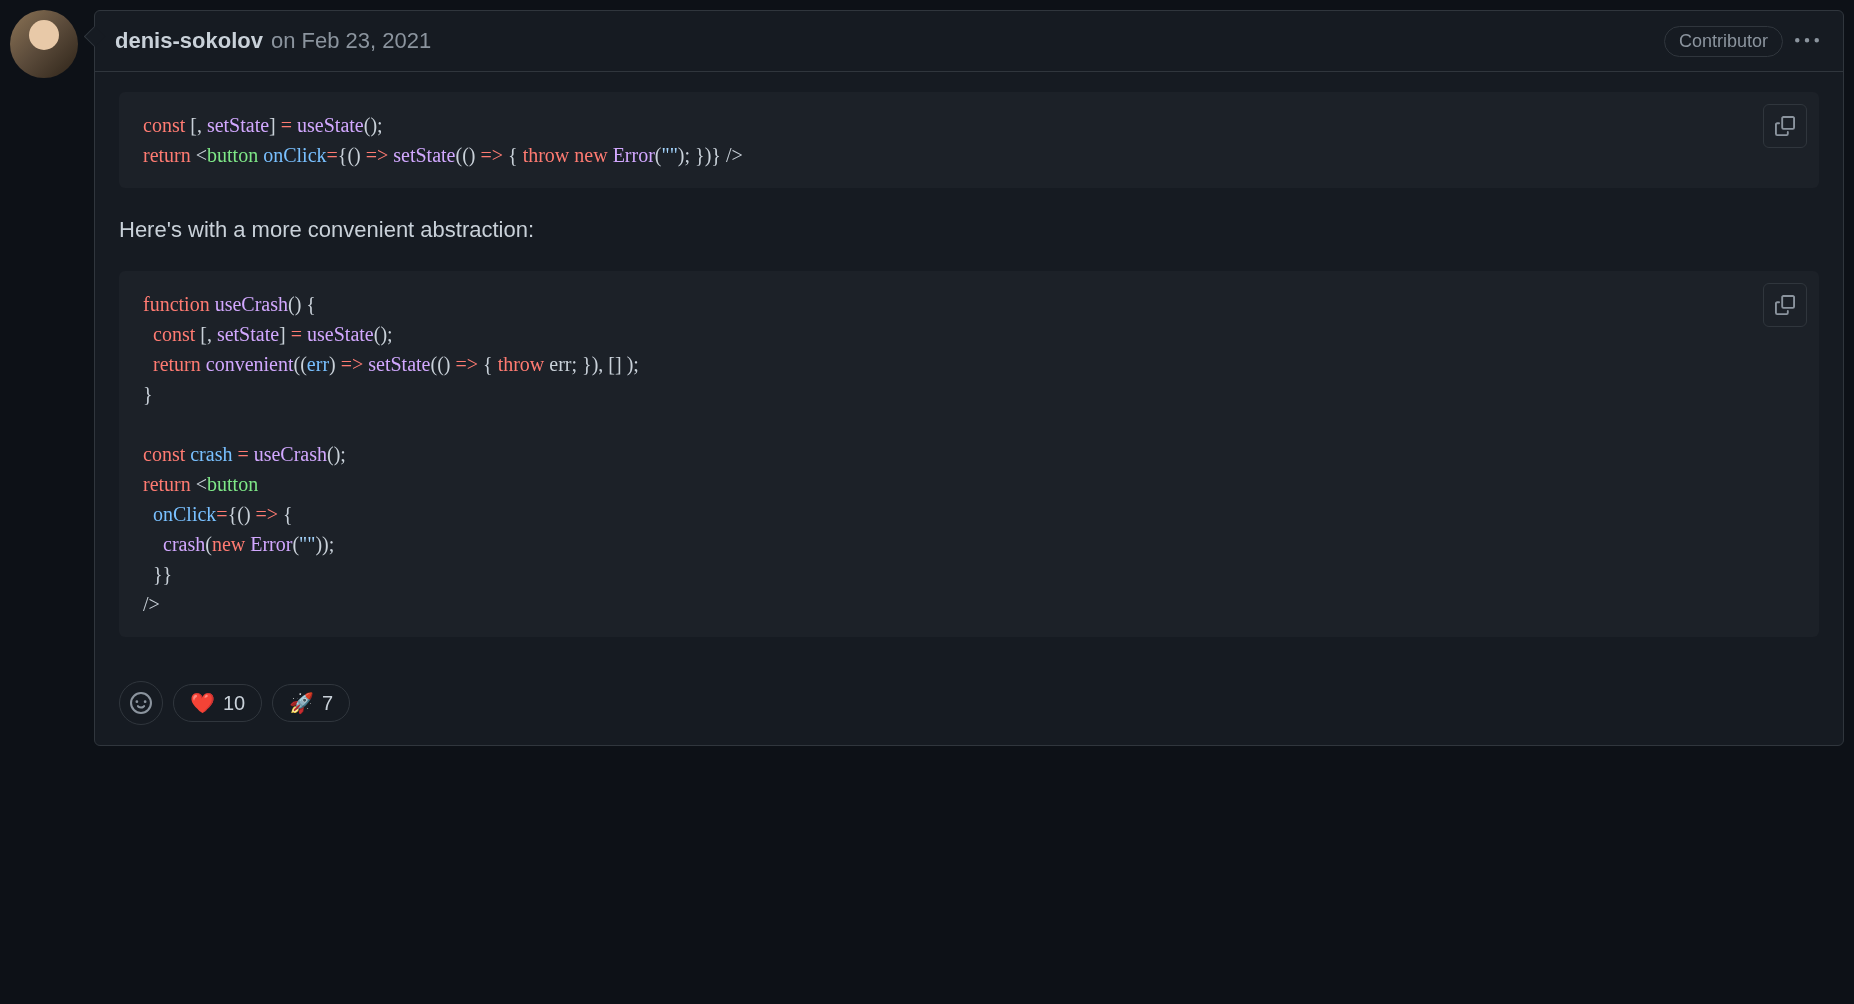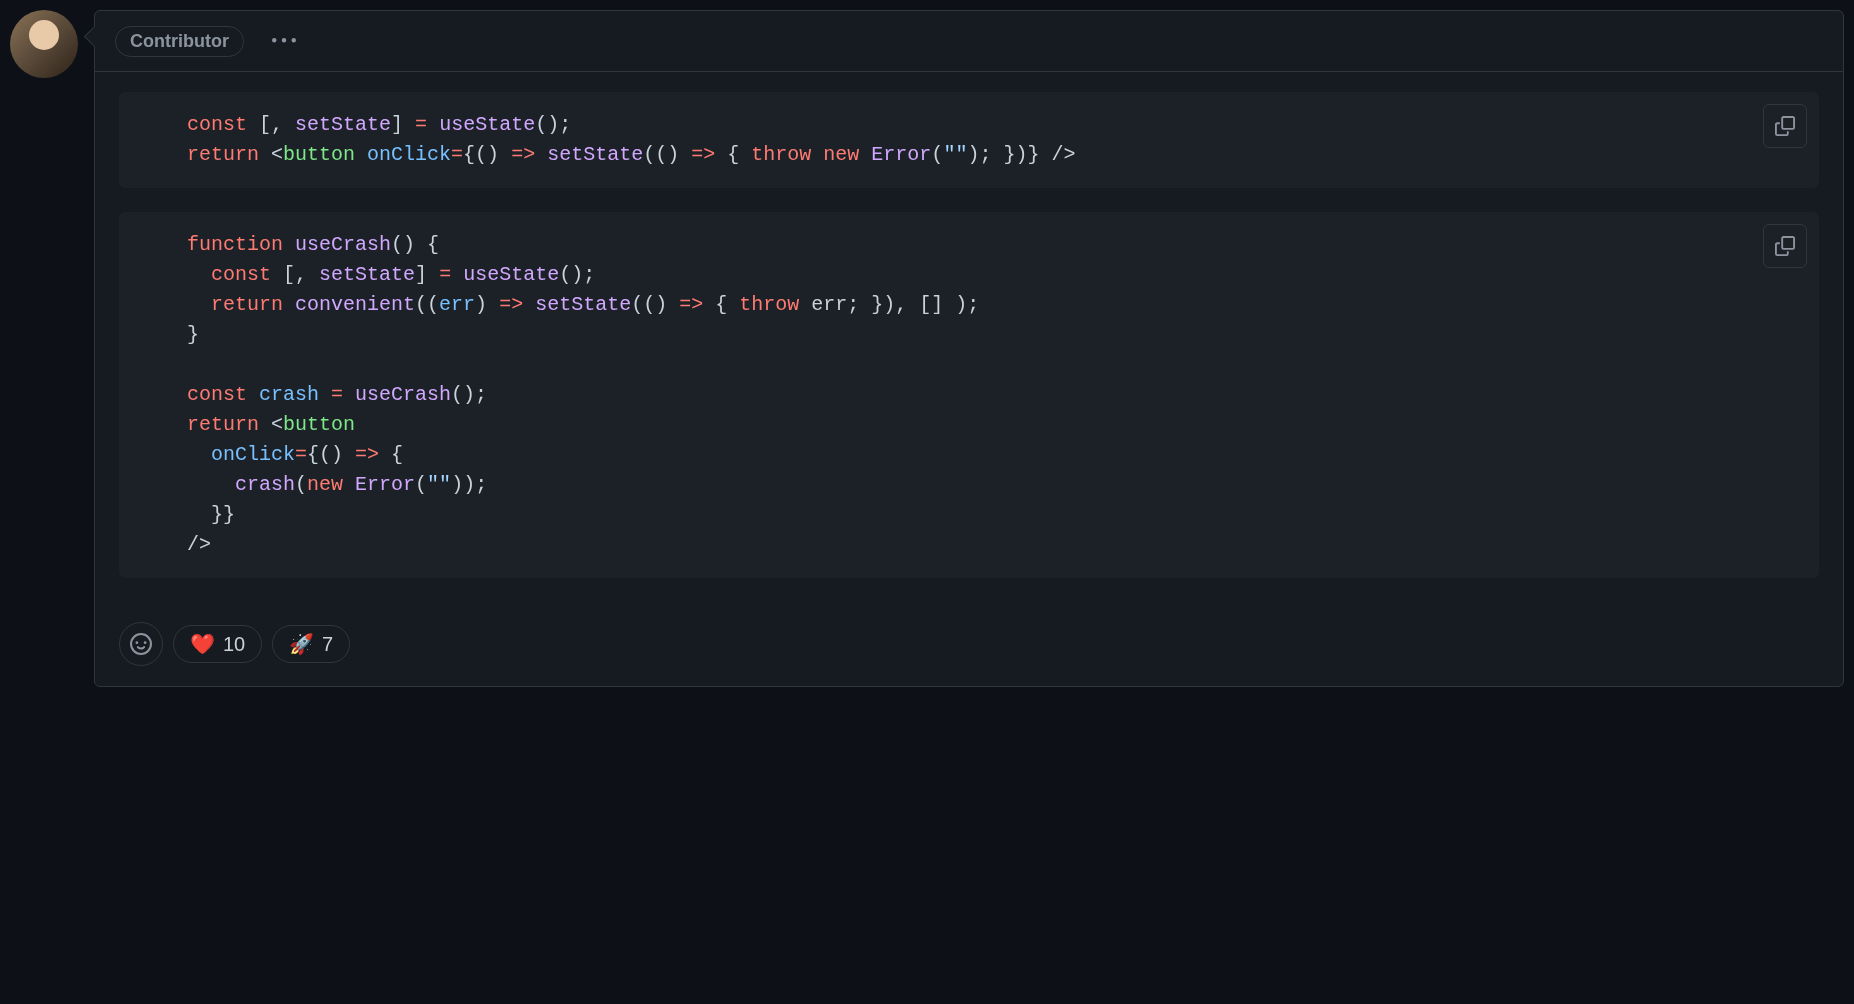--- a/index.html
+++ b/index.html
@@ -70,22 +70,21 @@
     .author {
       color: #c9d1d9;
       font-weight: 600;
     }
     .timestamp {
       color: #8b949e;
     }
     .header-right {
       display: flex;
       align-items: center;
-      gap: 24px;
-      font-weight: bold;
+      gap: 8px;
     }
     .badge {
       border: 1px solid #30363d;
       border-radius: 20px;
       padding: 4px 14px;
       font-size: 18px;
       color: #8b949e;
     }
     .more-btn {
       color: #8b949e;
@@ -110,23 +109,22 @@
       border-radius: 6px;
       padding: 18px 24px;
       margin-bottom: 24px;
       position: relative;
       font-family: ui-monospace, SFMono-Regular, "SF Mono", Menlo, Consolas, monospace;
       font-size: 20px;
       line-height: 1.5;
       overflow-x: auto;
     }
     .code-block pre {
-      font-family: Liberation Mono, monospace;
+      font-family: Liberation Serif, serif;
       white-space: pre;
-      margin-left: 44px;
     }
     .copy-btn {
       position: absolute;
       top: 12px;
       right: 12px;
       width: 44px;
       height: 44px;
       border: 1px solid #30363d;
       border-radius: 6px;
       background: transparent;
@@ -177,20 +175,24 @@
     }
   </style>
 </head>
 <body>
 
 <div class="container">
   <div class="avatar"></div>
 
   <div class="comment-box">
     <div class="comment-header">
+      <div class="header-left">
+        <span class="author">denis-sokolov</span>
+        <span class="timestamp">on Feb 23, 2021</span>
+      </div>
       <div class="header-right">
         <span class="badge">Contributor</span>
         <span class="more-btn">
           <svg width="24" height="24" viewBox="0 0 16 16" fill="currentColor">
               <path d="M8 9a1.5 1.5 0 100-3 1.5 1.5 0 000 3zM1.5 9a1.5 1.5 0 100-3 1.5 1.5 0 000 3zm13 0a1.5 1.5 0 100-3 1.5 1.5 0 000 3z"></path>
             </svg>
         </span>
       </div>
     </div>
 
@@ -200,20 +202,21 @@
         <button class="copy-btn">
           <svg width="20" height="20" viewBox="0 0 16 16" fill="currentColor">
               <path d="M0 6.75C0 5.784.784 5 1.75 5h1.5a.75.75 0 010 1.5h-1.5a.25.25 0 00-.25.25v7.5c0 .138.112.25.25.25h7.5a.25.25 0 00.25-.25v-1.5a.75.75 0 011.5 0v1.5A1.75 1.75 0 019.25 16h-7.5A1.75 1.75 0 010 14.25v-7.5z"></path>
               <path d="M5 1.75C5 .784 5.784 0 6.75 0h7.5C15.216 0 16 .784 16 1.75v7.5A1.75 1.75 0 0114.25 11h-7.5A1.75 1.75 0 015 9.25v-7.5zm1.75-.25a.25.25 0 00-.25.25v7.5c0 .138.112.25.25.25h7.5a.25.25 0 00.25-.25v-7.5a.25.25 0 00-.25-.25h-7.5z"></path>
             </svg>
         </button>
 <pre><span class="kw">const</span> <span class="pn">[,</span> <span class="fn">setState</span><span class="pn">]</span> <span class="op">=</span> <span class="fn">useState</span><span class="pn">();</span>
 <span class="kw">return</span> <span class="pn">&lt;</span><span class="tag">button</span> <span class="attr">onClick</span><span class="op">=</span><span class="pn">{()</span> <span class="op">=&gt;</span> <span class="fn">setState</span><span class="pn">(()</span> <span class="op">=&gt;</span> <span class="pn">{</span> <span class="kw">throw</span> <span class="kw">new</span> <span class="fn">Error</span><span class="pn">(</span><span class="str">""</span><span class="pn">); })}</span> <span class="pn">/&gt;</span></pre>
       </div>
 
+      <p class="body-text">Here's with a more convenient abstraction:</p>
 
       <div class="code-block">
         <button class="copy-btn">
           <svg width="20" height="20" viewBox="0 0 16 16" fill="currentColor">
               <path d="M0 6.75C0 5.784.784 5 1.75 5h1.5a.75.75 0 010 1.5h-1.5a.25.25 0 00-.25.25v7.5c0 .138.112.25.25.25h7.5a.25.25 0 00.25-.25v-1.5a.75.75 0 011.5 0v1.5A1.75 1.75 0 019.25 16h-7.5A1.75 1.75 0 010 14.25v-7.5z"></path>
               <path d="M5 1.75C5 .784 5.784 0 6.75 0h7.5C15.216 0 16 .784 16 1.75v7.5A1.75 1.75 0 0114.25 11h-7.5A1.75 1.75 0 015 9.25v-7.5zm1.75-.25a.25.25 0 00-.25.25v7.5c0 .138.112.25.25.25h7.5a.25.25 0 00.25-.25v-7.5a.25.25 0 00-.25-.25h-7.5z"></path>
             </svg>
         </button>
 <pre><span class="kw">function</span> <span class="fn">useCrash</span><span class="pn">() {</span>
   <span class="kw">const</span> <span class="pn">[,</span> <span class="fn">setState</span><span class="pn">]</span> <span class="op">=</span> <span class="fn">useState</span><span class="pn">();</span>

